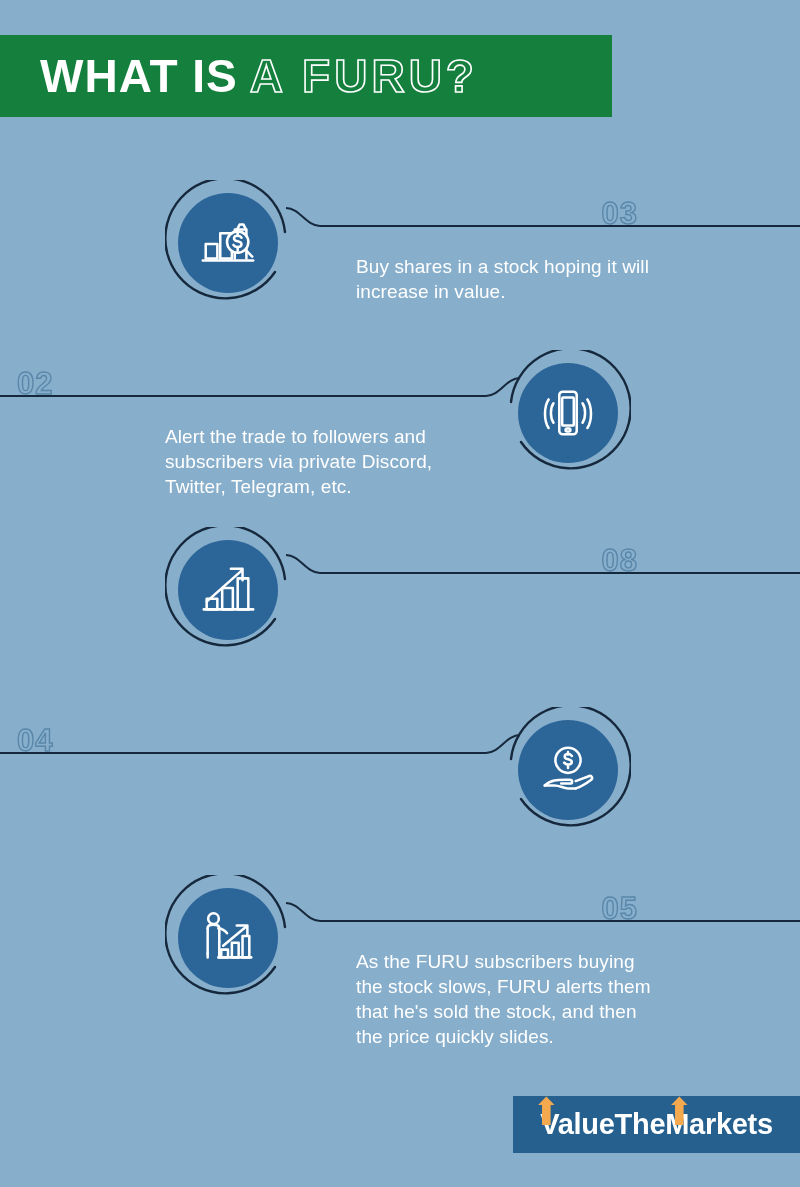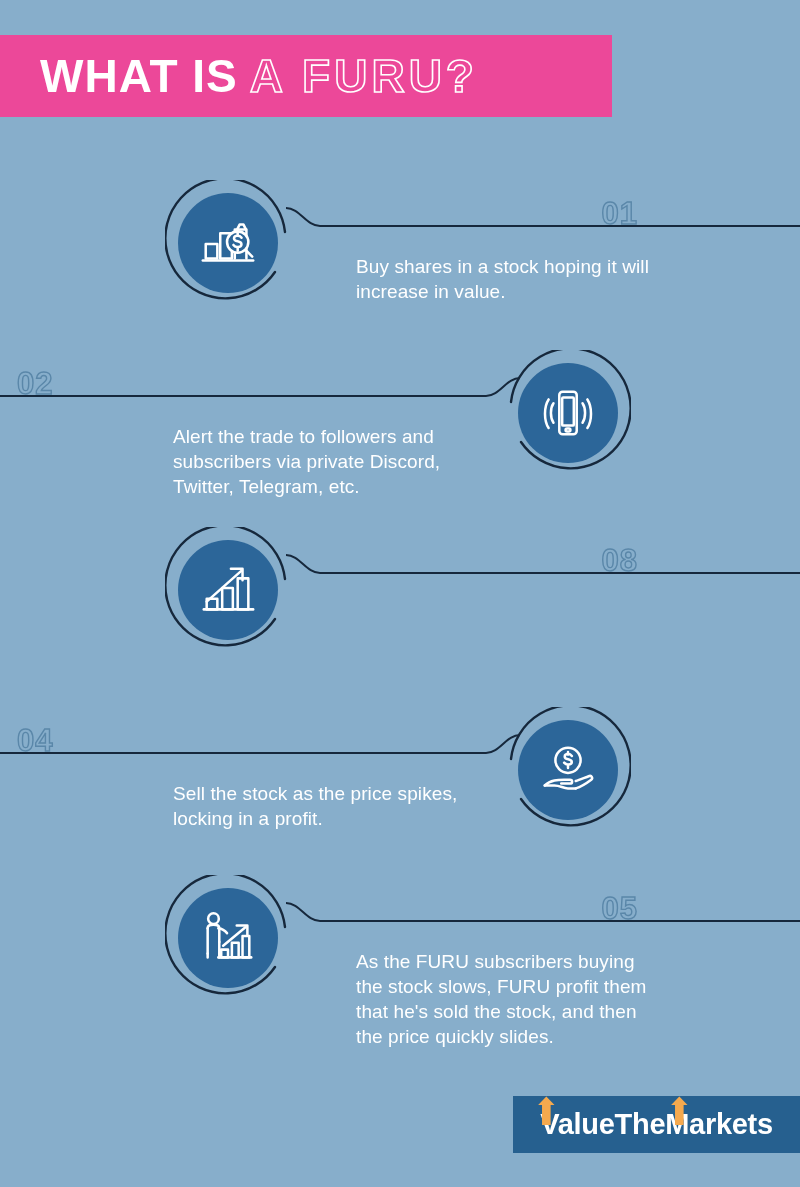--- a/index.html
+++ b/index.html
@@ -16,21 +16,21 @@
     position: relative;
   }
 
   
   .header-bar {
     position: absolute;
     left: 0;
     top: 35px;
     width: 612px;
     height: 82px;
-    background: #ec4899;
+    background: #15803d;
     display: flex;
     align-items: center;
   }
 
   .title {
     margin-left: 40px;
     font-size: 46px;
     font-weight: bold;
     letter-spacing: 1px;
     white-space: nowrap;
@@ -134,21 +134,21 @@
   
   .step-text {
     position: absolute;
     color: #FFFFFF;
     font-size: 19px;
     font-weight: normal;
     line-height: 25px;
     letter-spacing: 0.1px;
   }
   .step.left  .step-text { left: 356px; width: 300px; top: 74px; }
-  .step.right .step-text { left: 165px; width: 330px; top: 74px; margin-left: 8px; }
+  .step.right .step-text { left: 165px; width: 330px; top: 74px; }
 
   
   #step-1 { position: absolute; top: 10px;  left: 0; }
   #step-2 { position: absolute; top: 180px; left: 0; }
   #step-3 { position: absolute; top: 357px; left: 0; }
   #step-4 { position: absolute; top: 537px; left: 0; }
   #step-5 { position: absolute; top: 705px; left: 0; }
 
   
   .footer-logo {
@@ -218,21 +218,21 @@
           </svg>
         </div>
       </div>
 
       <div class="connector">
         <svg viewBox="0 0 514 126" preserveAspectRatio="none">
           <path d="M 0 28 C 14 28 20 46 34 46 L 514 46" fill="none" stroke="#16283C" stroke-width="2"></path>
         </svg>
       </div>
 
-      <div class="step-num">01</div>
+      <div class="step-num">03</div>
       <div class="step-text">Buy shares in a stock hoping it will increase in value.</div>
     </div>
   </div>
 
   <div class="step right" id="step-2">
     <div class="step-row">
 
       <div class="medallion">
         <svg class="arc" viewBox="0 0 126 126">
           <path d="M 6 52 A 60 60 0 1 1 16 92" fill="none" stroke="#16283C" stroke-width="2.4" stroke-linecap="round"></path>
@@ -316,21 +316,20 @@
         </div>
       </div>
 
       <div class="connector">
         <svg viewBox="0 0 520 126" preserveAspectRatio="none">
           <path d="M 520 28 C 506 28 500 46 486 46 L 0 46" fill="none" stroke="#16283C" stroke-width="2"></path>
         </svg>
       </div>
 
       <div class="step-num">04</div>
-      <div class="step-text">Sell the stock as the price spikes, locking in a profit.</div>
     </div>
   </div>
 
   <div class="step left" id="step-5">
     <div class="step-row">
 
       <div class="medallion">
         <svg class="arc" viewBox="0 0 126 126">
           <path d="M 120 52 A 60 60 0 1 0 110 92" fill="none" stroke="#16283C" stroke-width="2.4" stroke-linecap="round"></path>
         </svg>
@@ -354,21 +353,21 @@
         </div>
       </div>
 
       <div class="connector">
         <svg viewBox="0 0 514 126" preserveAspectRatio="none">
           <path d="M 0 28 C 14 28 20 46 34 46 L 514 46" fill="none" stroke="#16283C" stroke-width="2"></path>
         </svg>
       </div>
 
       <div class="step-num">05</div>
-      <div class="step-text">As the FURU subscribers buying the stock slows, FURU profit them that he's sold the stock, and then the price quickly slides.</div>
+      <div class="step-text">As the FURU subscribers buying the stock slows, FURU alerts them that he's sold the stock, and then the price quickly slides.</div>
     </div>
   </div>
 
 </div>
 
 <div class="footer-logo">
   <div class="logo-text">
     <svg class="arrow-v" width="26" height="30" viewBox="0 0 26 30">
       <path d="M7 29 L7 9 L2.5 9 L12 0.5 L21.5 9 L17 9 L17 29 Z" fill="#F5A94E" transform="translate(-2,0) scale(0.86,1)"></path>
     </svg>

